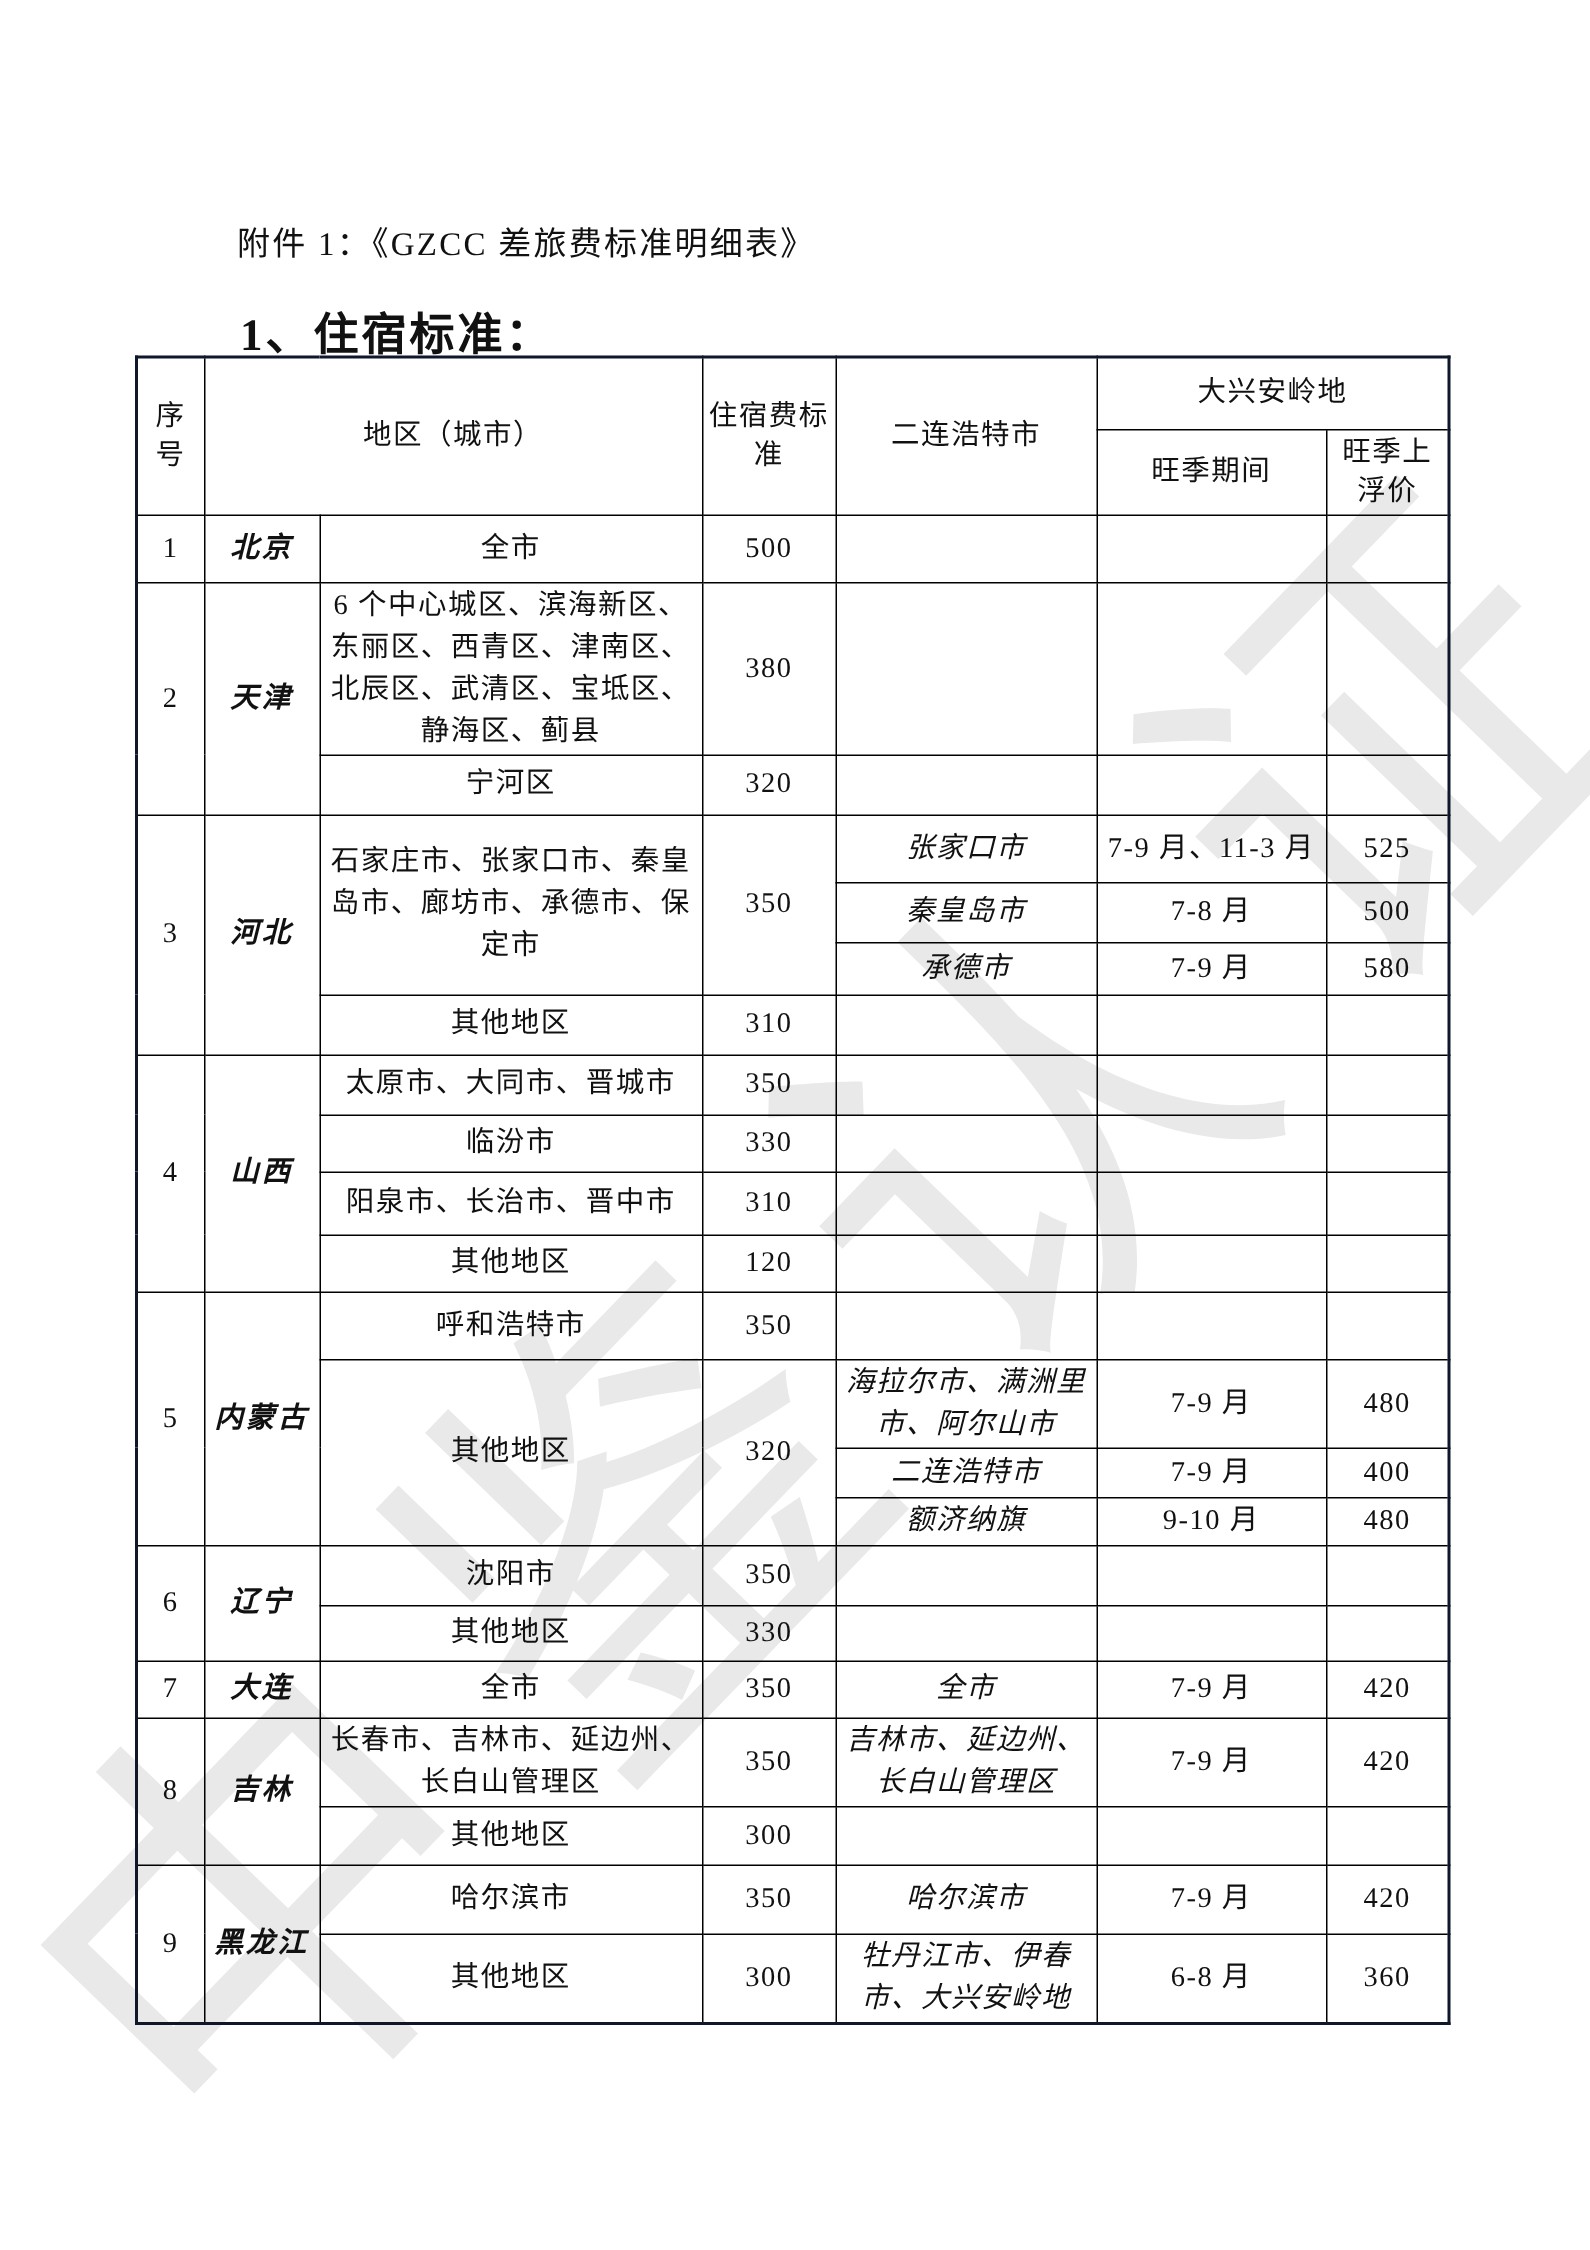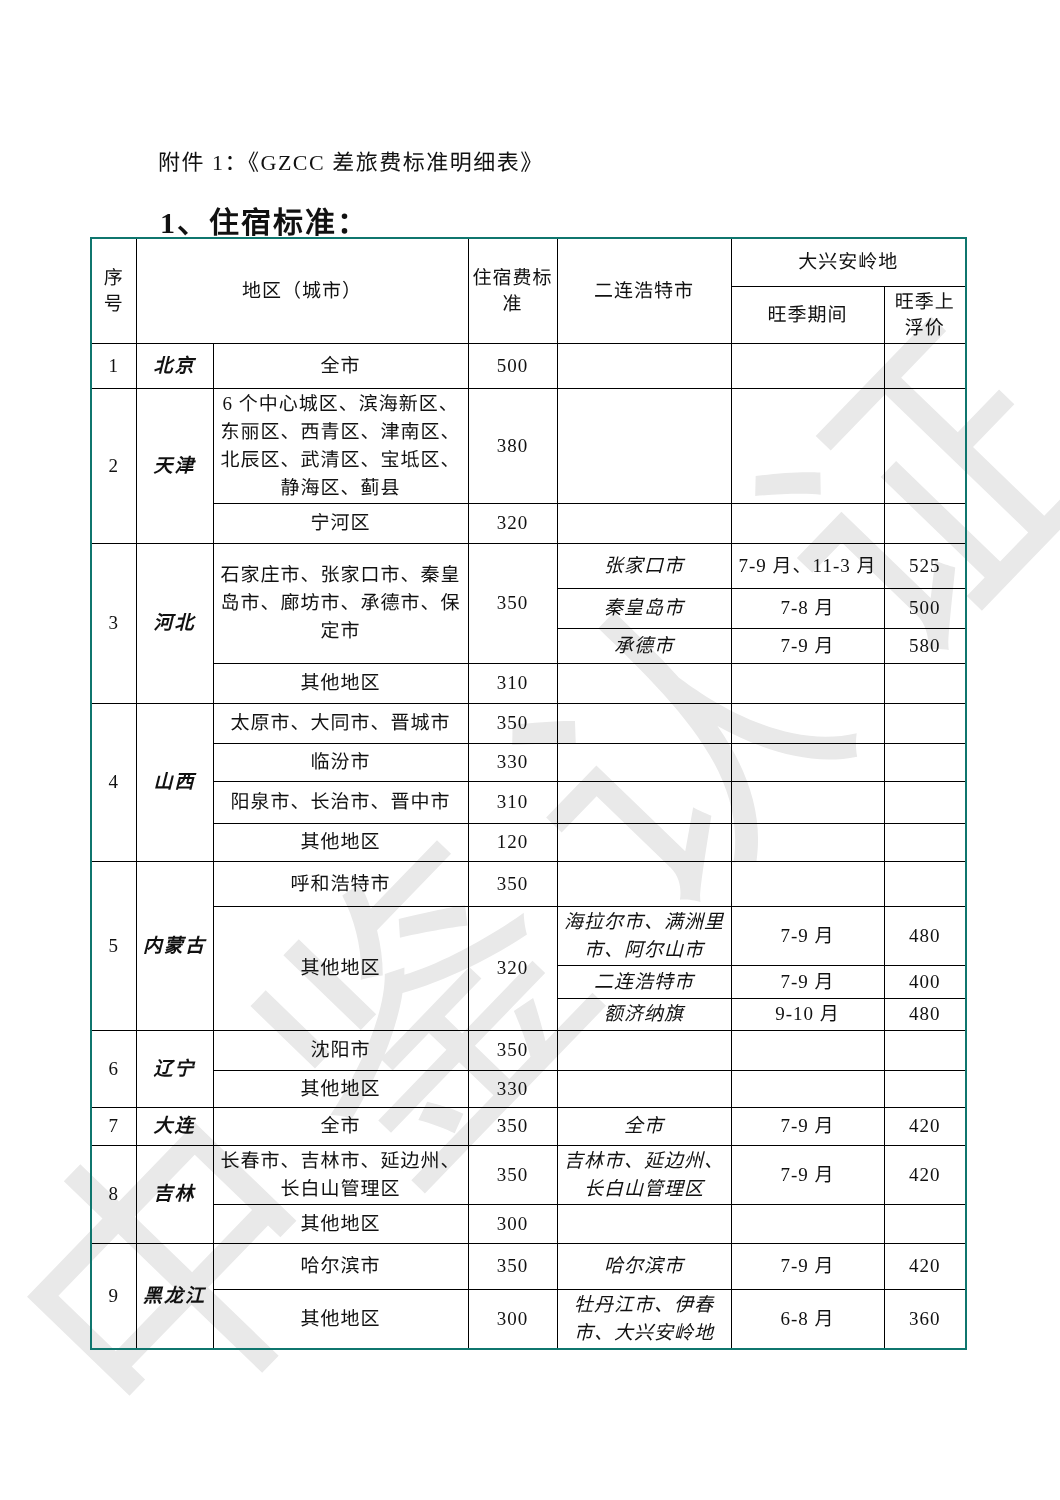--- a/index.html
+++ b/index.html
@@ -40,21 +40,21 @@
   table.std{
     position:absolute;left:90px;top:237px;
     width:875px;
     border-collapse:collapse;
     table-layout:fixed;
     z-index:1;
     font-size:19px;
     letter-spacing:1px;
     background:transparent;
   }
-  table.std{border:2px solid #0f766e;}
+  table.std{border:2px solid #0f172a;}
   table.std th, table.std td{
     border:1px solid #000;
     background:transparent;
     vertical-align:middle;
     text-align:center;
     overflow:hidden;
   }
   table.std th{
     font-weight:normal;
     line-height:26px;

